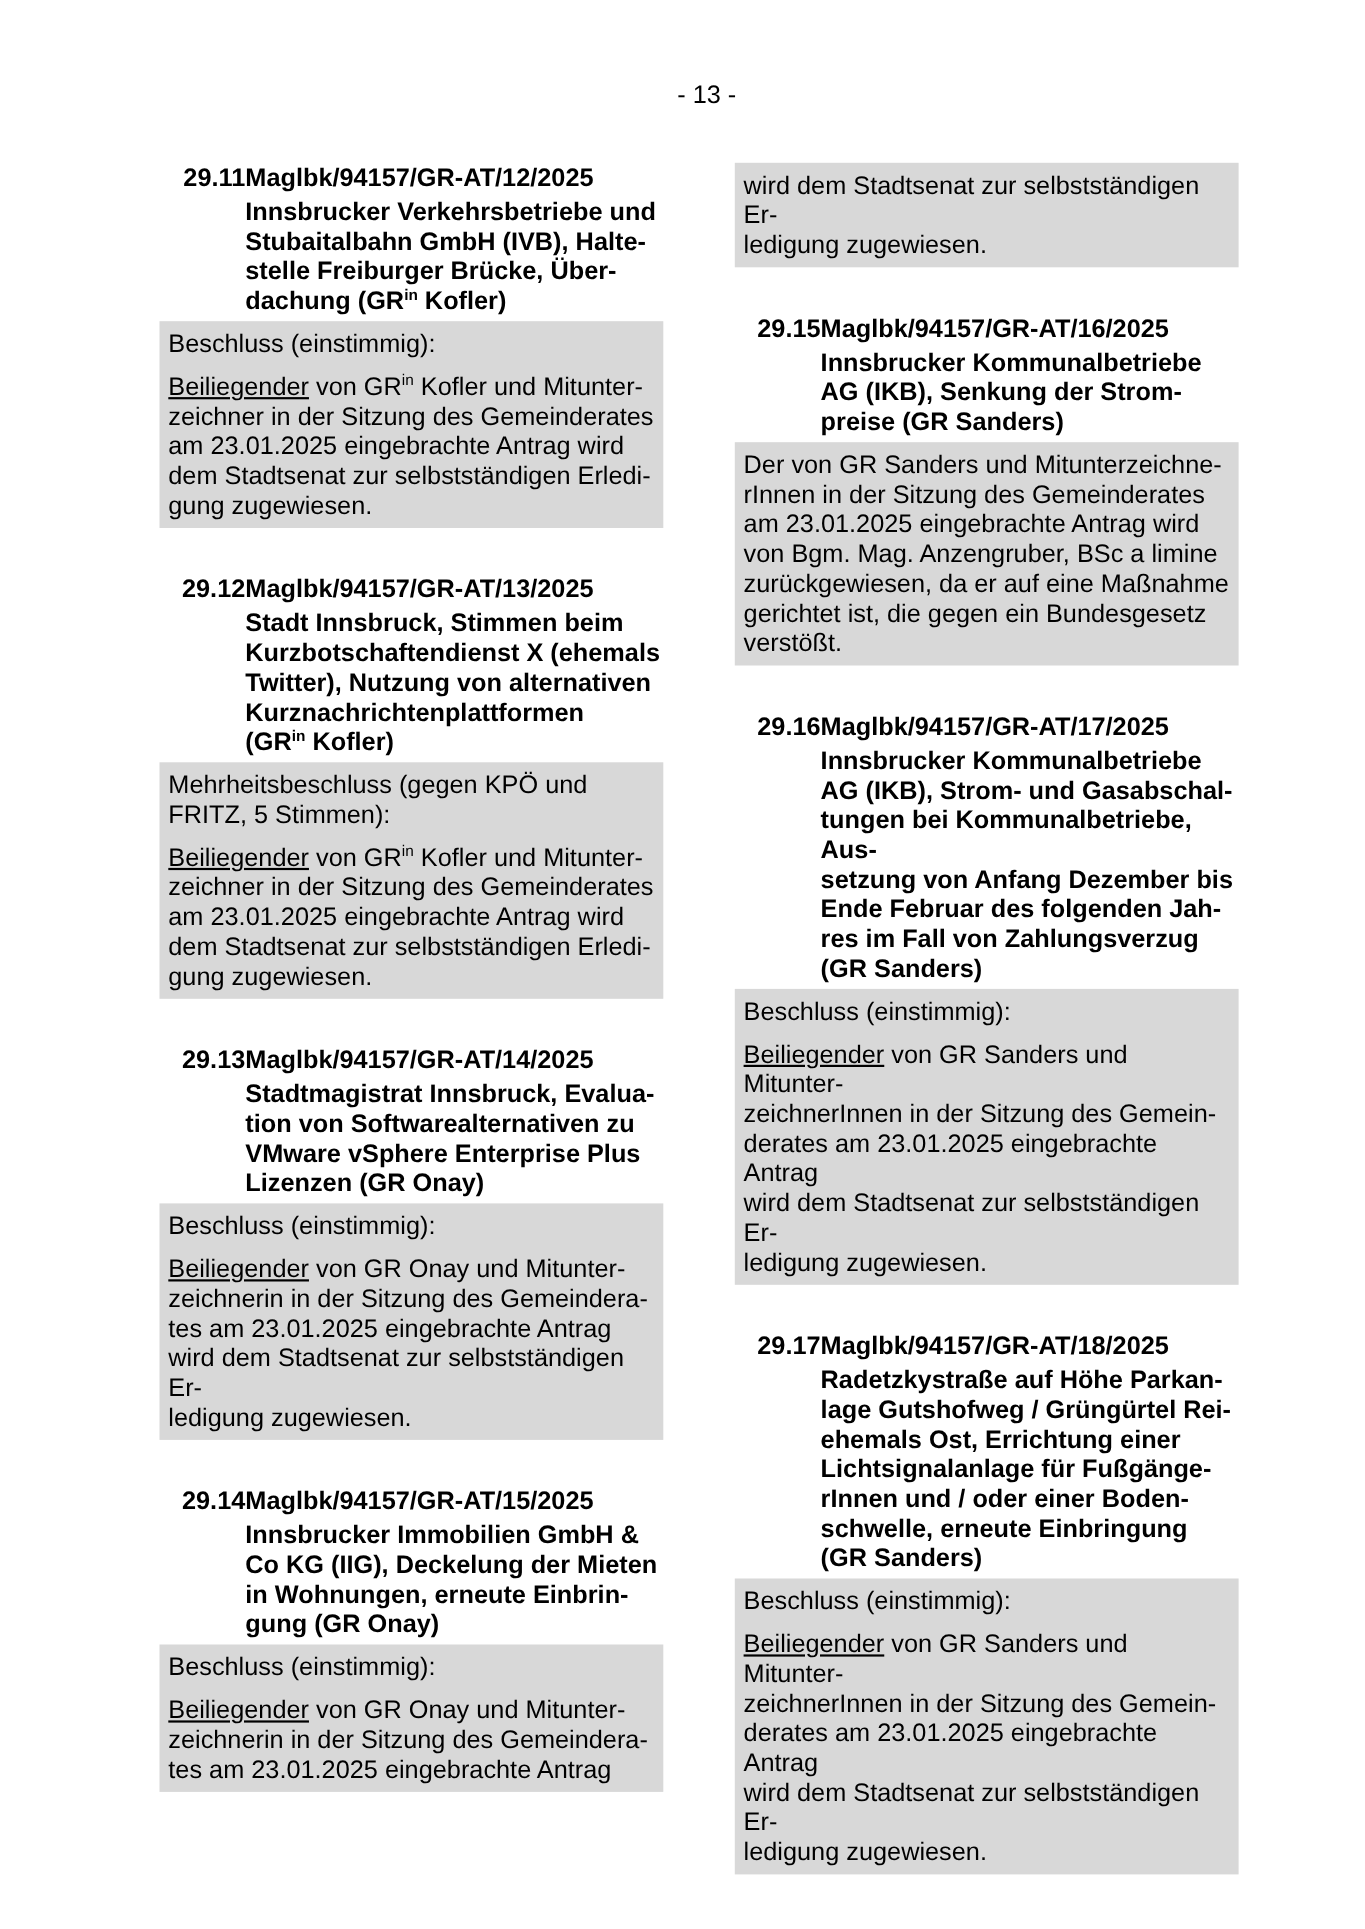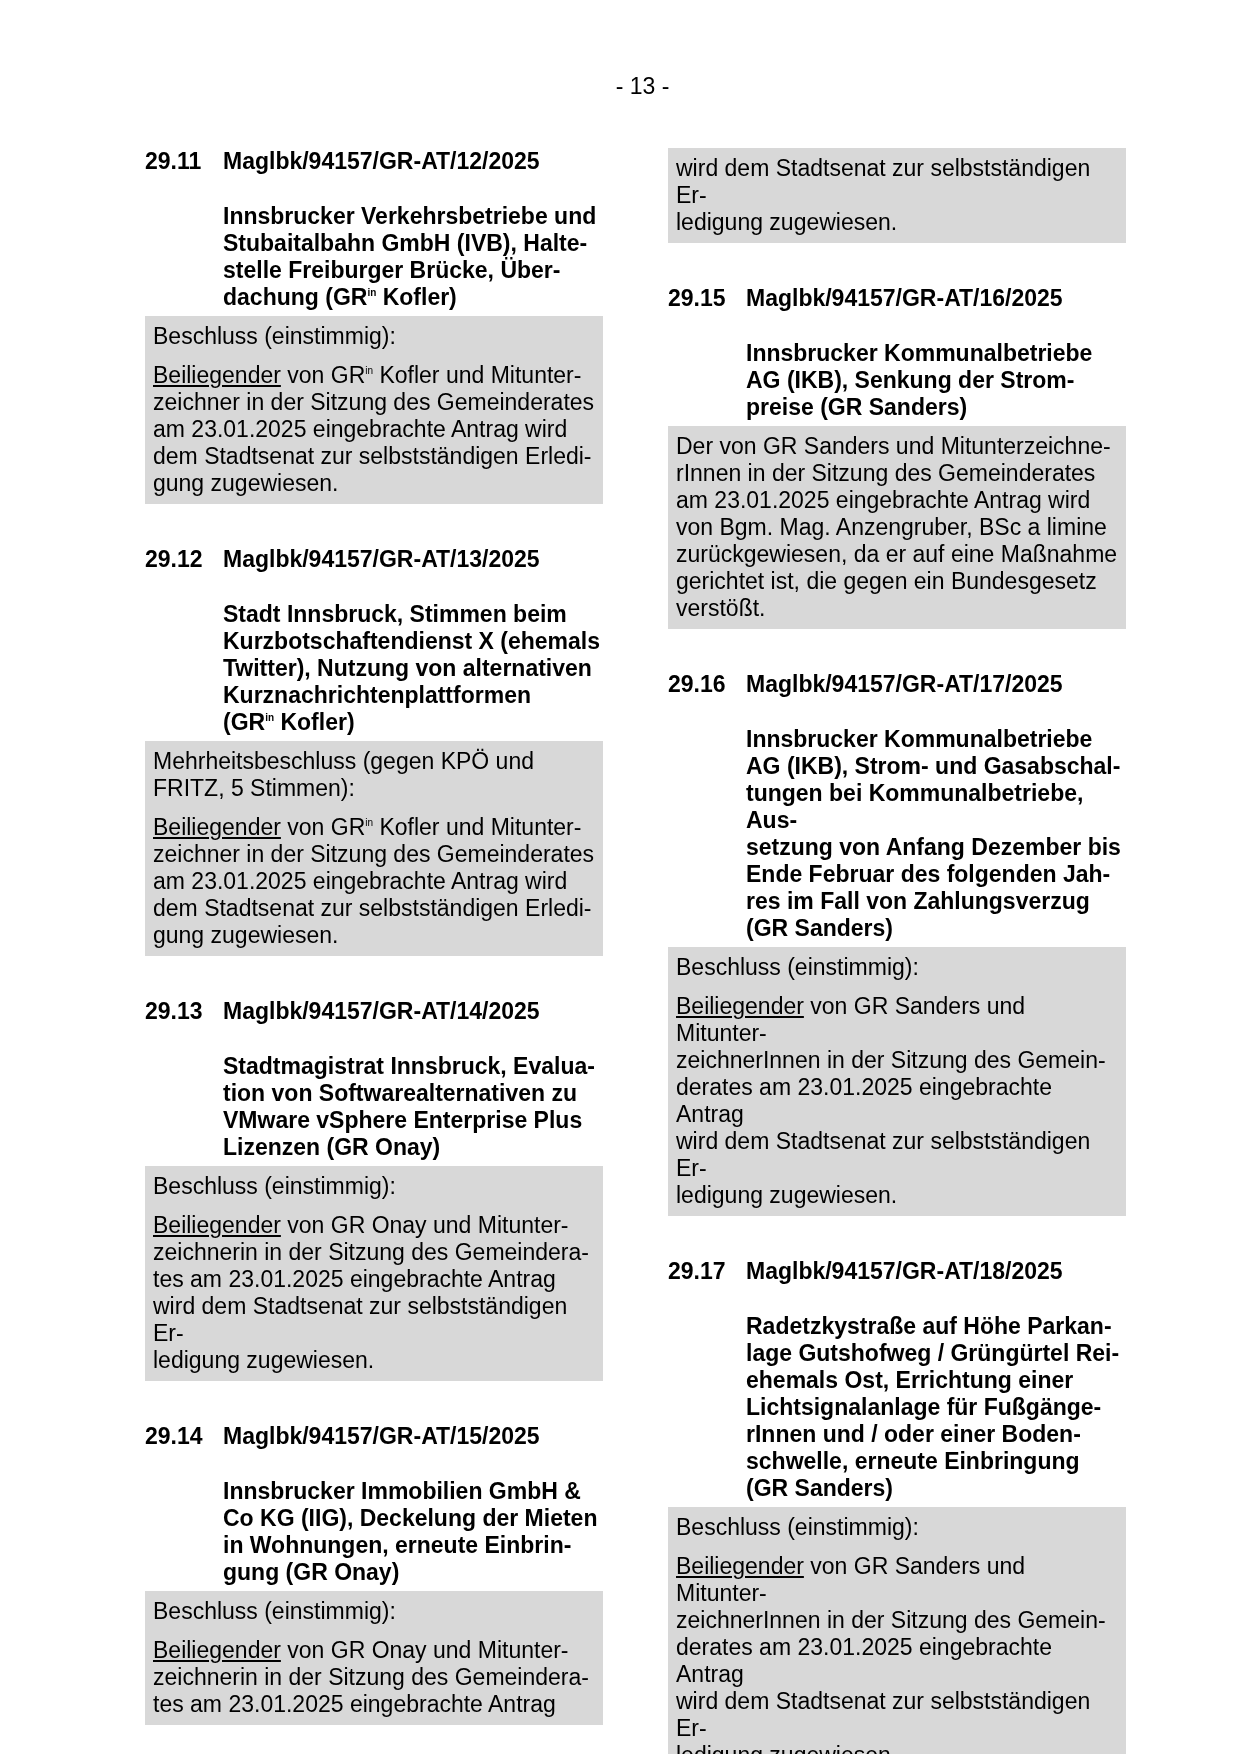--- a/index.html
+++ b/index.html
@@ -17,30 +17,30 @@
     position: absolute; top: 73px; left: 0; width: 100%;
     text-align: center;
     padding-left: 22px;
   }
   .col { position: absolute; top: 148px; width: 458px; }
   .col.left  { left: 145px; }
   .col.right { left: 668px; }
   .item { margin-top: 42px; }
   .col > :first-child { margin-top: 0; }
   .ihead { display: flex; font-weight: bold; }
-  .ihead .num { flex: 0 0 78px; }
-  .title { margin: 28px 0 0 78px; font-weight: bold; }
+  .ihead .num { flex: 0 0 78px; text-align: right; }
+  .title { margin: 4px 0 0 78px; font-weight: bold; }
   .gray {
     background: var(--highlight, #d8d8d8);
     margin-top: 5px;
     padding: 7px 8px;
   }
   .para + .para { margin-top: 12px; }
   .u { text-decoration: underline; }
-  sup.sp { font-size: 10px; line-height: 0; vertical-align: super; }
+  sup.sp { font-size: 14px; line-height: 0; vertical-align: super; }
 </style>
 </head>
 <body>
 
 <div class="pagenum">- 13 -</div>
 
 <div class="col left">
 
   <section class="item">
     <div class="ihead">

